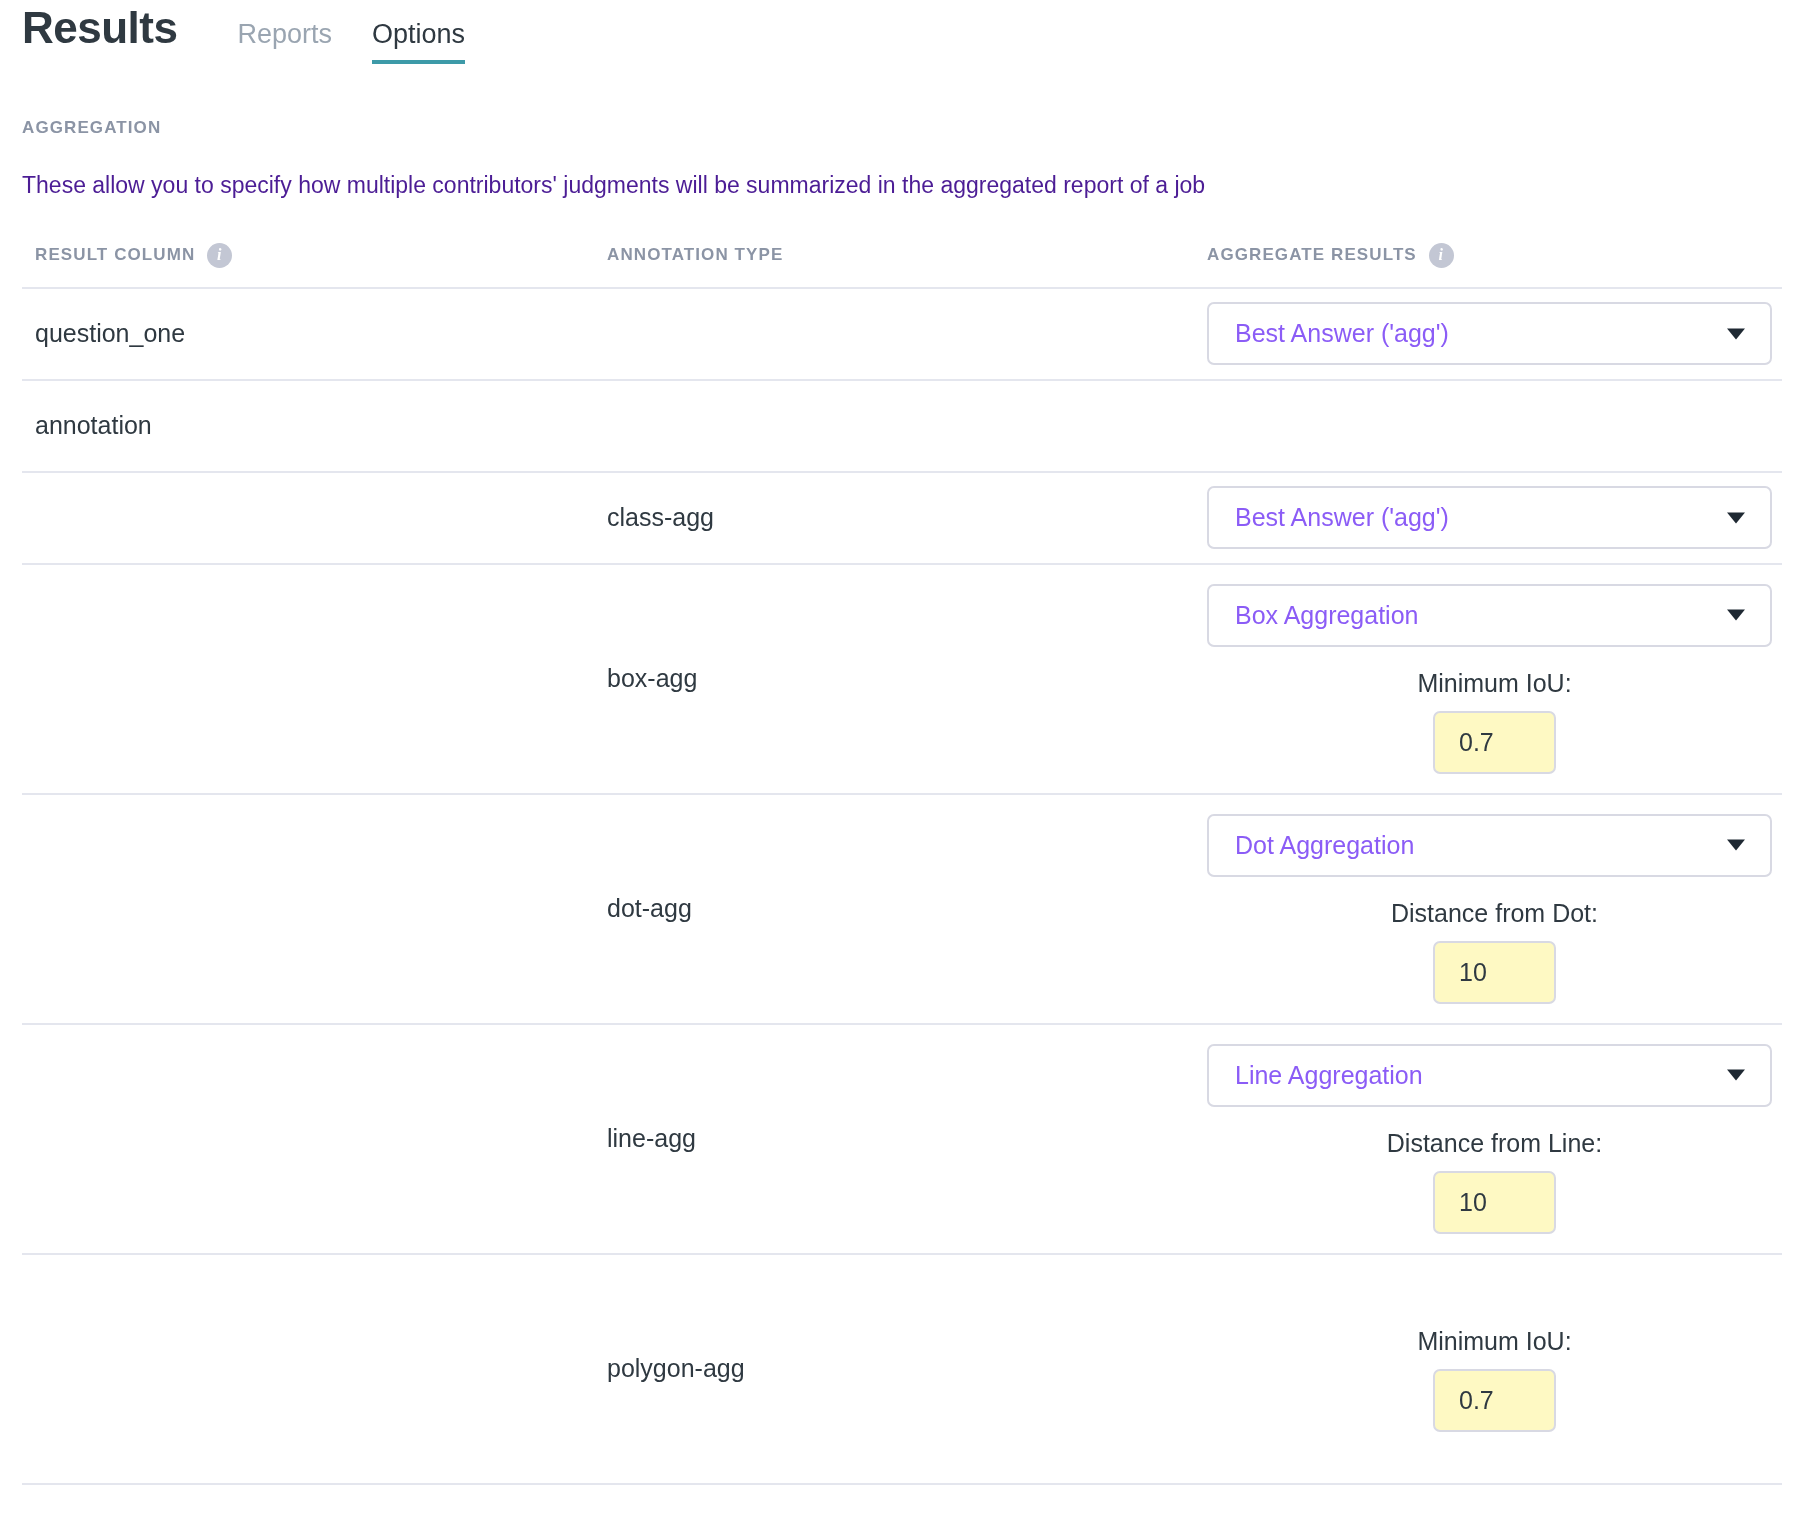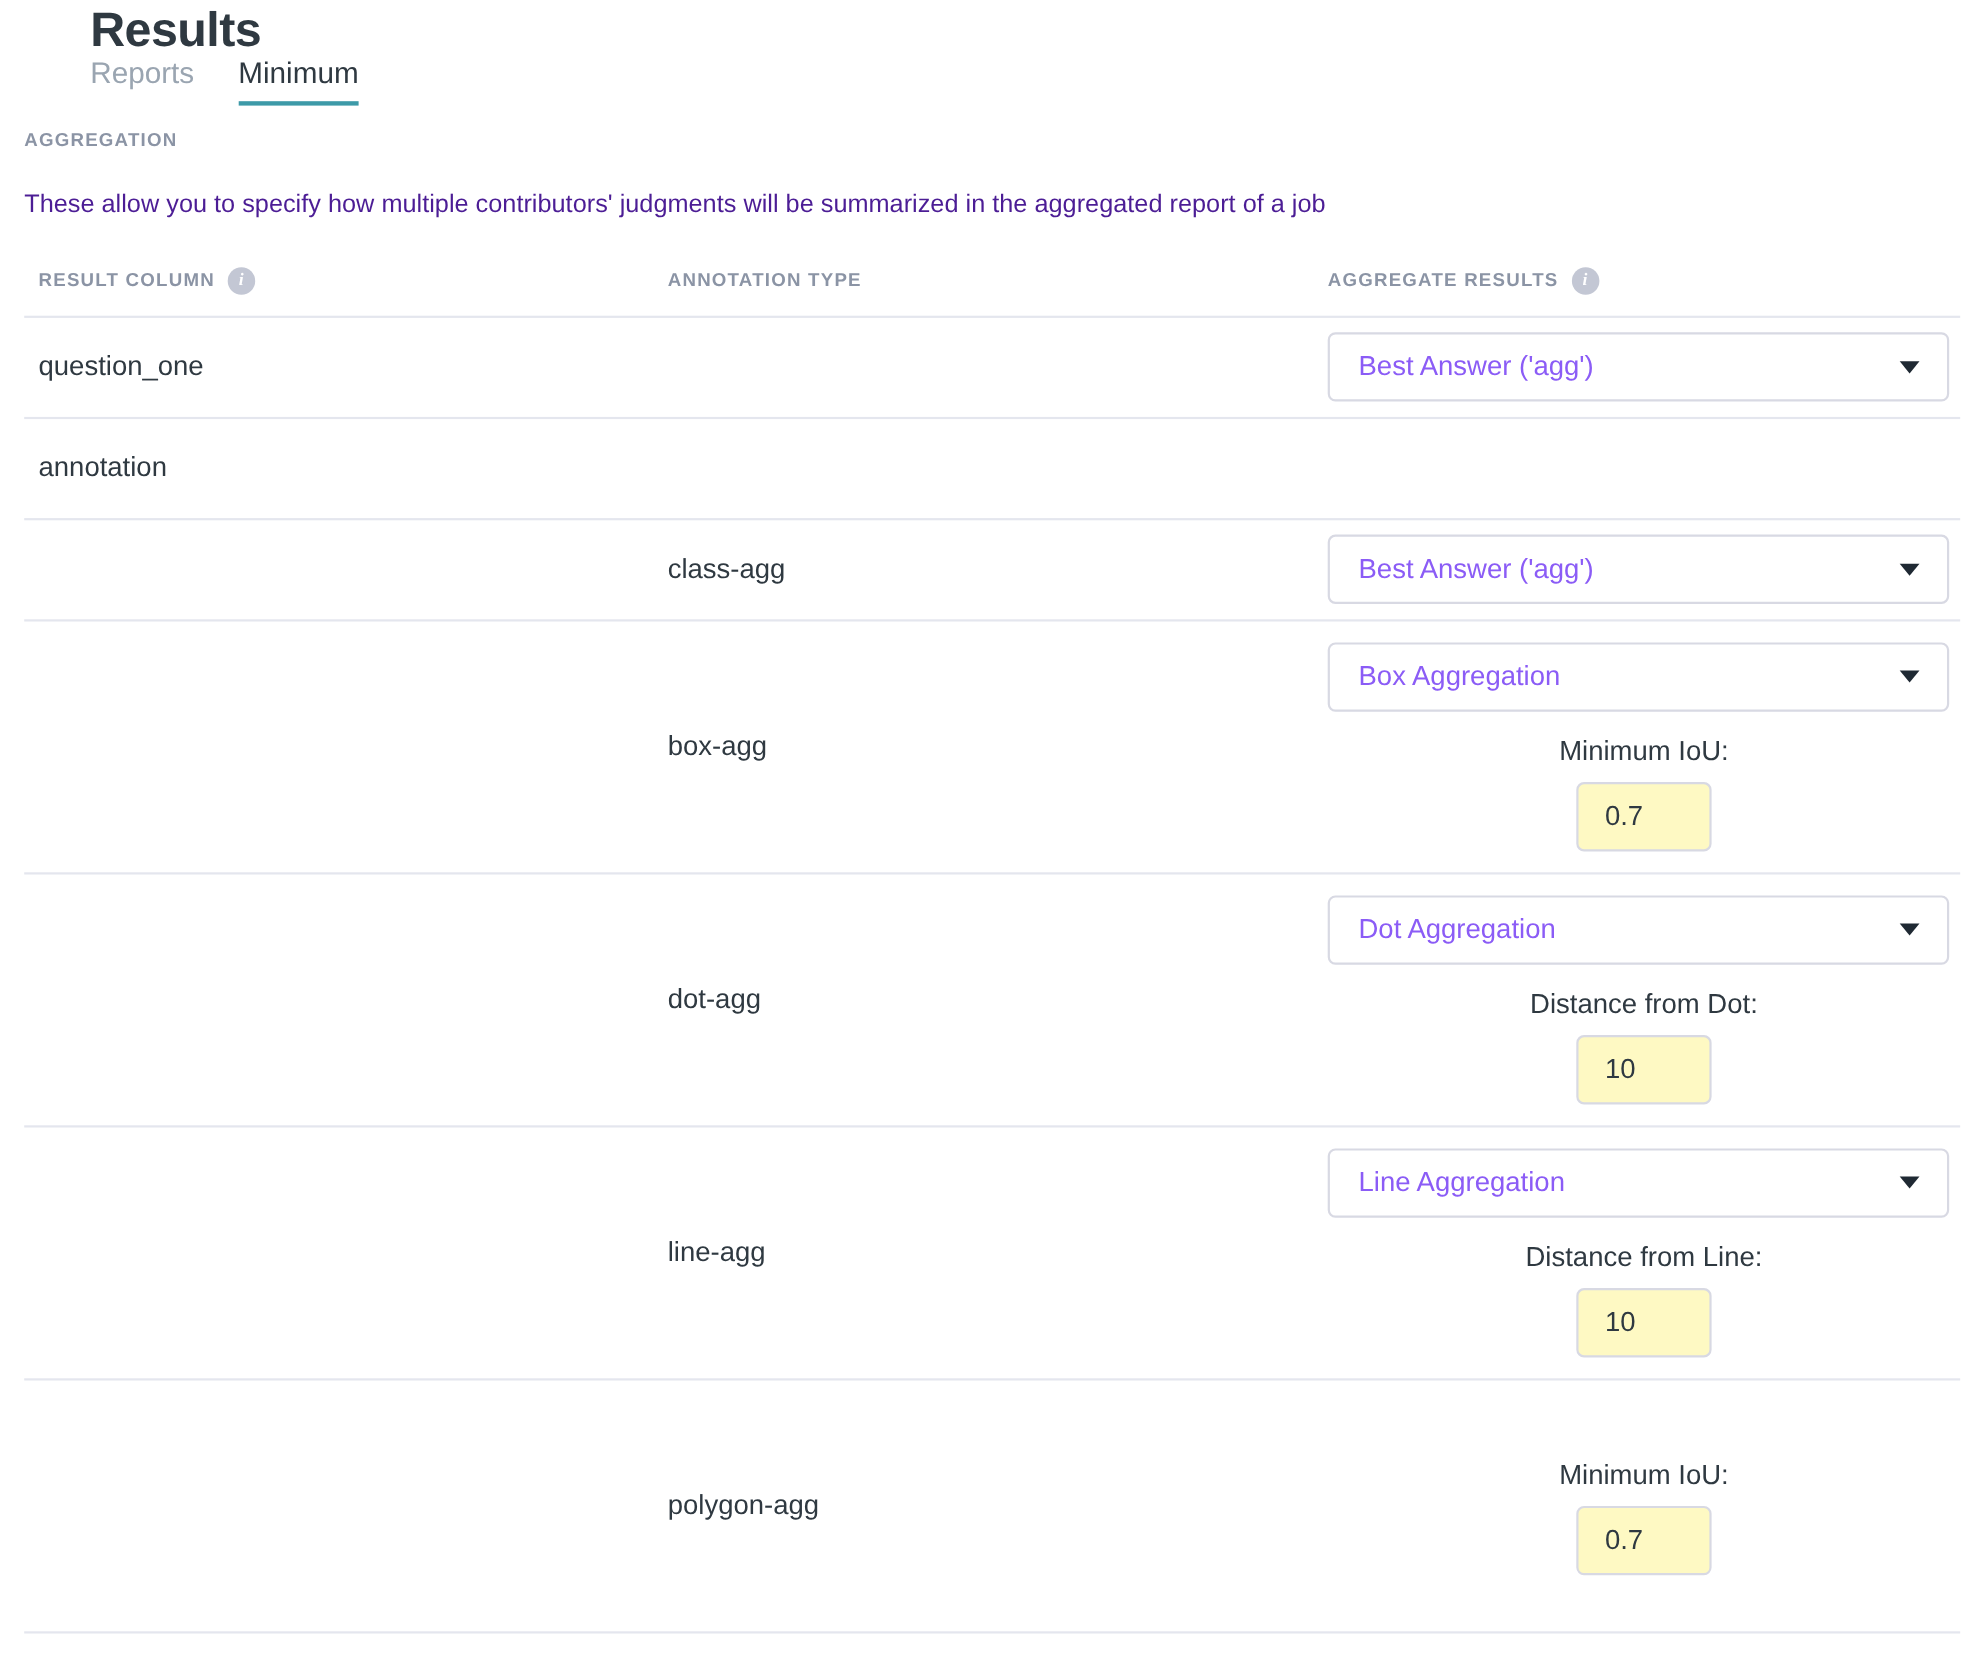--- a/index.html
+++ b/index.html
@@ -19,21 +19,20 @@
   .page {
     padding: 0 22px;
   }
 
   
   .header-row {
     display: flex;
     align-items: baseline;
     padding-top: 6px;
     height: 78px;
-    flex-direction: column;
   }
   .page-title {
     font-size: 44px;
     font-weight: bold;
     color: #2f3941;
     letter-spacing: -0.5px;
     line-height: 1;
     margin: 0;
   }
   .tabs {
@@ -191,21 +190,21 @@
 </style>
 </head>
 <body>
 
 <div class="page">
 
   <div class="header-row">
     <h1 class="page-title">Results</h1>
     <nav class="tabs">
       <span class="tab">Reports</span>
-      <span class="tab active">Minimum</span>
+      <span class="tab active">Options</span>
     </nav>
   </div>
 
   <div class="section-label">AGGREGATION</div>
   <p class="section-desc">These allow you to specify how multiple contributors' judgments will be summarized in the aggregated report of a job</p>
 
   <div class="table">
 
     <div class="col-head-row">
       <div class="col-head col-result">

